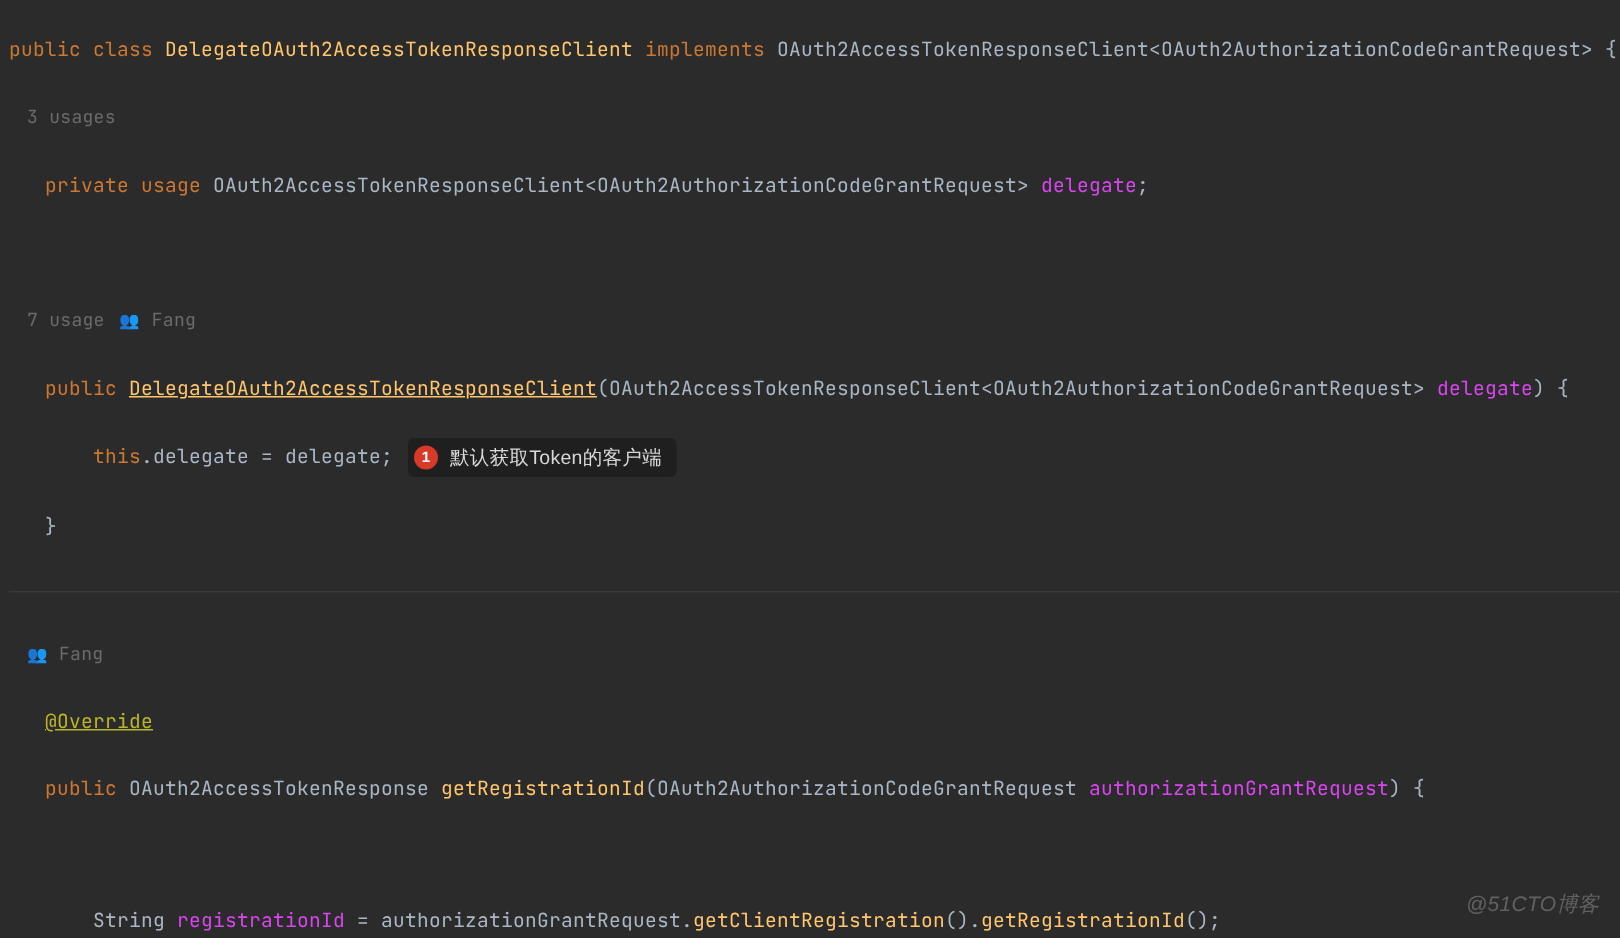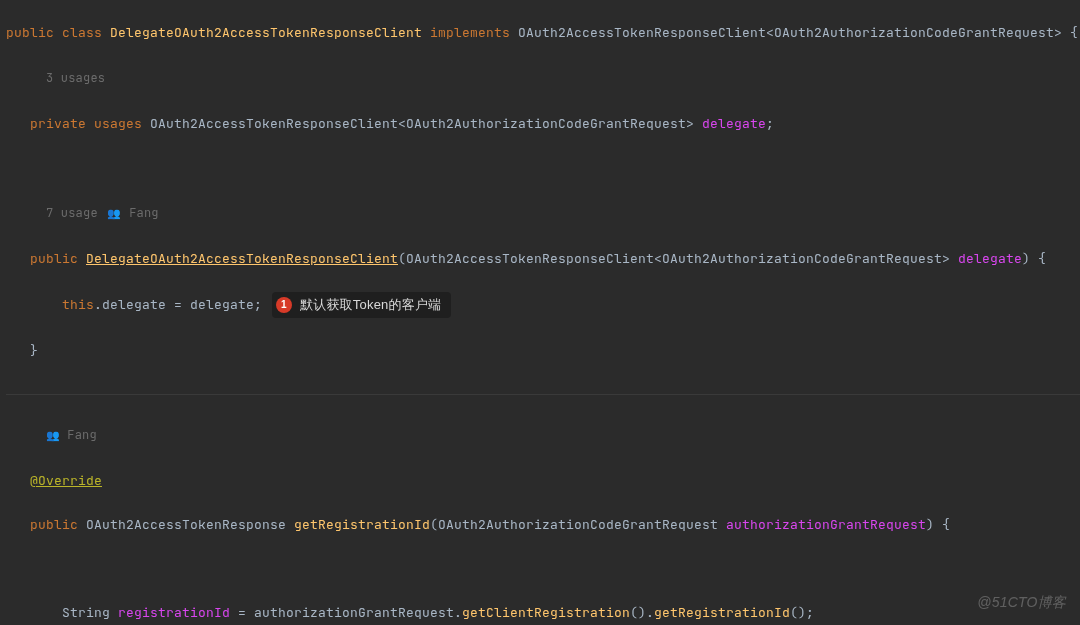--- a/index.html
+++ b/index.html
@@ -19,21 +19,21 @@
   .kw  { color: #cc7832; }           
   .typ { color: #a9b7c6; }           
   .cls { color: #ffc66d; }           
   .mth { color: #ffc66d; } 
   .ann { color: #bbb529; text-decoration: underline; }           
   .var { color: #d946ef; } 
   .br  { color: #a9b7c6; }
   .meta {
     color: #6b6b6b;
     font-size: 12px;
-    margin-left: 40px;
+    margin-left: 12px;
     padding: 2px 0;
     display: flex;
     gap: 10px;
   }
   .author-icon { color: #6b6b6b; font-size: 11px; }
   .und { text-decoration: underline; }
   .callout {
     display: inline-flex;
     align-items: center;
     gap: 8px;
@@ -70,21 +70,21 @@
     margin-left: 40px;
   }
   .line { display: block; }
 </style>
 </head>
 <body>
 
 <div class="code">
 <span class="line"><span class="kw">public</span> <span class="kw">class</span> <span class="cls">DelegateOAuth2AccessTokenResponseClient</span> <span class="kw">implements</span> <span class="typ">OAuth2AccessTokenResponseClient</span><span class="br">&lt;</span><span class="typ">OAuth2AuthorizationCodeGrantRequest</span><span class="br">&gt; {</span></span>
 <div class="meta"><span>3 usages</span></div>
-<span class="line">   <span class="kw">private</span> <span class="kw">usages</span> <span class="typ">OAuth2AccessTokenResponseClient</span><span class="br">&lt;</span><span class="typ">OAuth2AuthorizationCodeGrantRequest</span><span class="br">&gt;</span> <span class="var">delegate</span><span class="br">;</span></span>
+<span class="line">   <span class="kw">private</span> <span class="kw">usage</span> <span class="typ">OAuth2AccessTokenResponseClient</span><span class="br">&lt;</span><span class="typ">OAuth2AuthorizationCodeGrantRequest</span><span class="br">&gt;</span> <span class="var">delegate</span><span class="br">;</span></span>
 <span class="line">&nbsp;</span>
 <div class="meta"><span>7 usage</span><span><span class="author-icon">👥</span> <span>Fang</span></span></div>
 <span class="line">   <span class="kw">public</span> <span class="cls und">DelegateOAuth2AccessTokenResponseClient</span><span class="br">(</span><span class="typ">OAuth2AccessTokenResponseClient</span><span class="br">&lt;</span><span class="typ">OAuth2AuthorizationCodeGrantRequest</span><span class="br">&gt;</span> <span class="var">delegate</span><span class="br">) {</span></span>
 <span class="line">       <span class="kw">this</span><span>.delegate = delegate;</span><span class="callout">
         <span class="num">1</span>
         <span>默认获取Token的客户端</span>
       </span></span>
 <span class="line">   <span class="br">}</span></span>
 <hr class="sep">
 <div class="meta"><span><span class="author-icon">👥</span> <span>Fang</span></span></div>

